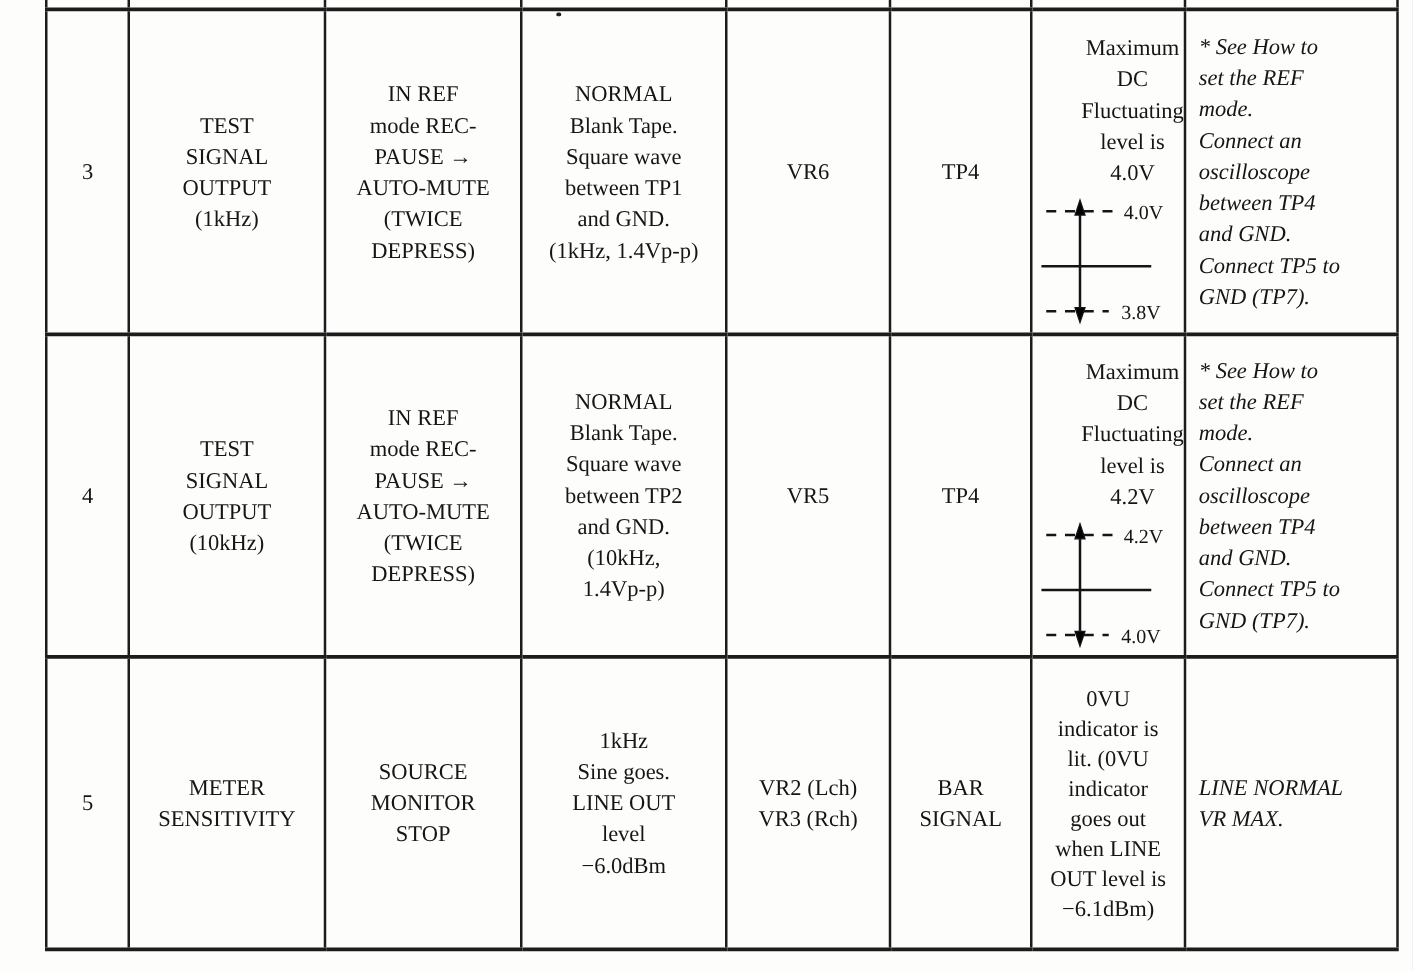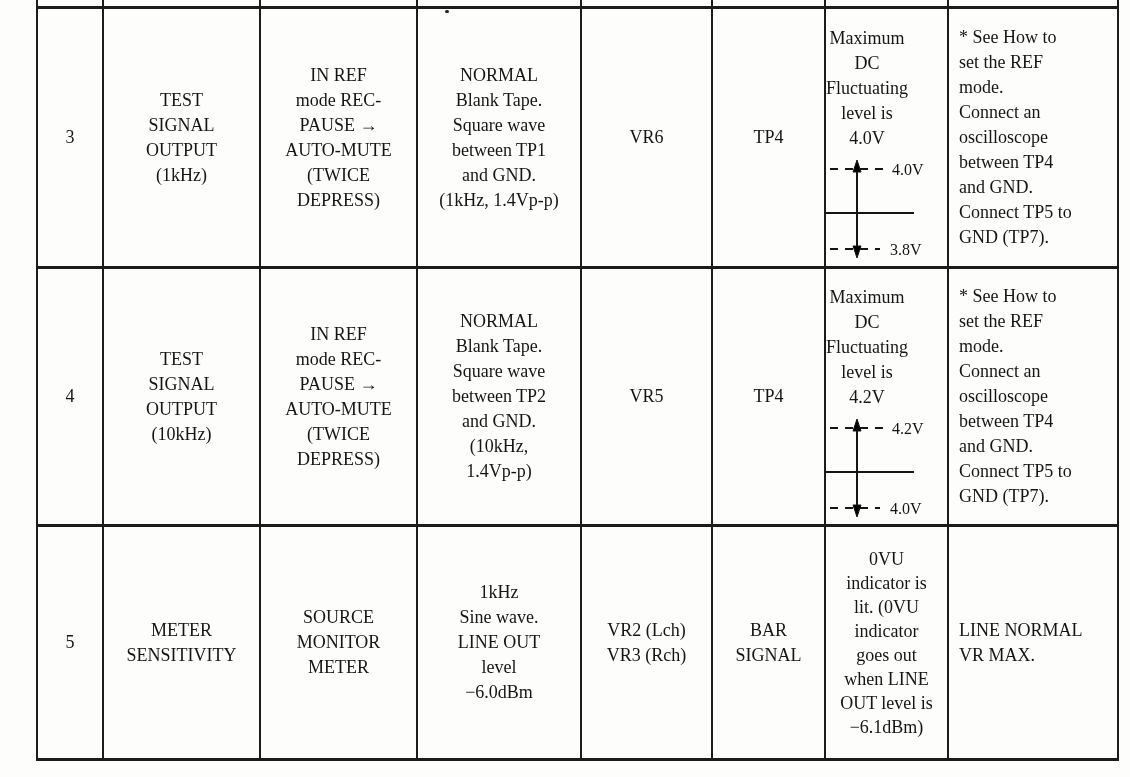--- a/index.html
+++ b/index.html
@@ -19,25 +19,25 @@
   }
   table.adj tr.sliver td { border-top:none; height:6px; }
   tr.r-main td { }
   .c {
     white-space:pre-line; text-align:center;
     font-size:18px; line-height:25px;
   }
   .note {
     white-space:pre-line; text-align:left;
     font-size:18px; line-height:25px;
-    padding-left:10px; padding-right:4px;
+    padding-left:10px; padding-right:4px;font-style:italic;
   }
   td.valcell { vertical-align:top; }
   .valwrap {
-    display:flex; flex-direction:column; align-items:flex-start;
+    display:flex; flex-direction:column; align-items:flex-end;
     padding-top:12px;
   }
   .diagram { margin-top:6px; display:block; }
   .diagram text {
     font-family:"Liberation Serif","DejaVu Serif",serif;
     font-size:16px; fill:#151515;
   }
   .diagram line, .diagram polygon { stroke:#151515; }
   .speck {
     position:absolute; left:445px; top:10px; width:4px; height:3px;
@@ -207,25 +207,25 @@
       <td>
         <div class="c">5</div>
       </td>
       <td>
         <div class="c">METER
 SENSITIVITY</div>
       </td>
       <td>
         <div class="c">SOURCE
 MONITOR
-METER</div>
+STOP</div>
       </td>
       <td>
         <div class="c">1kHz
-Sine wave.
+Sine goes.
 LINE OUT
 level
 −6.0dBm</div>
       </td>
       <td>
         <div class="c">VR2 (Lch)
 VR3 (Rch)</div>
       </td>
       <td>
         <div class="c">BAR

